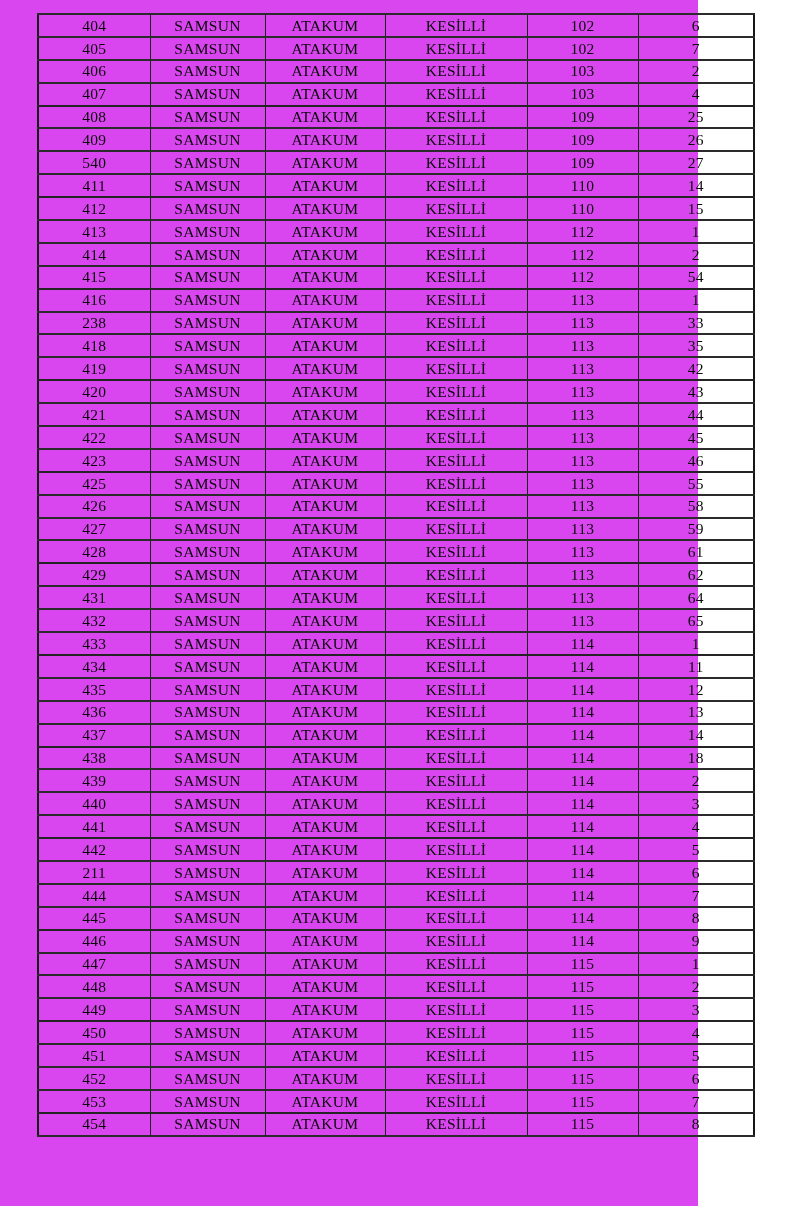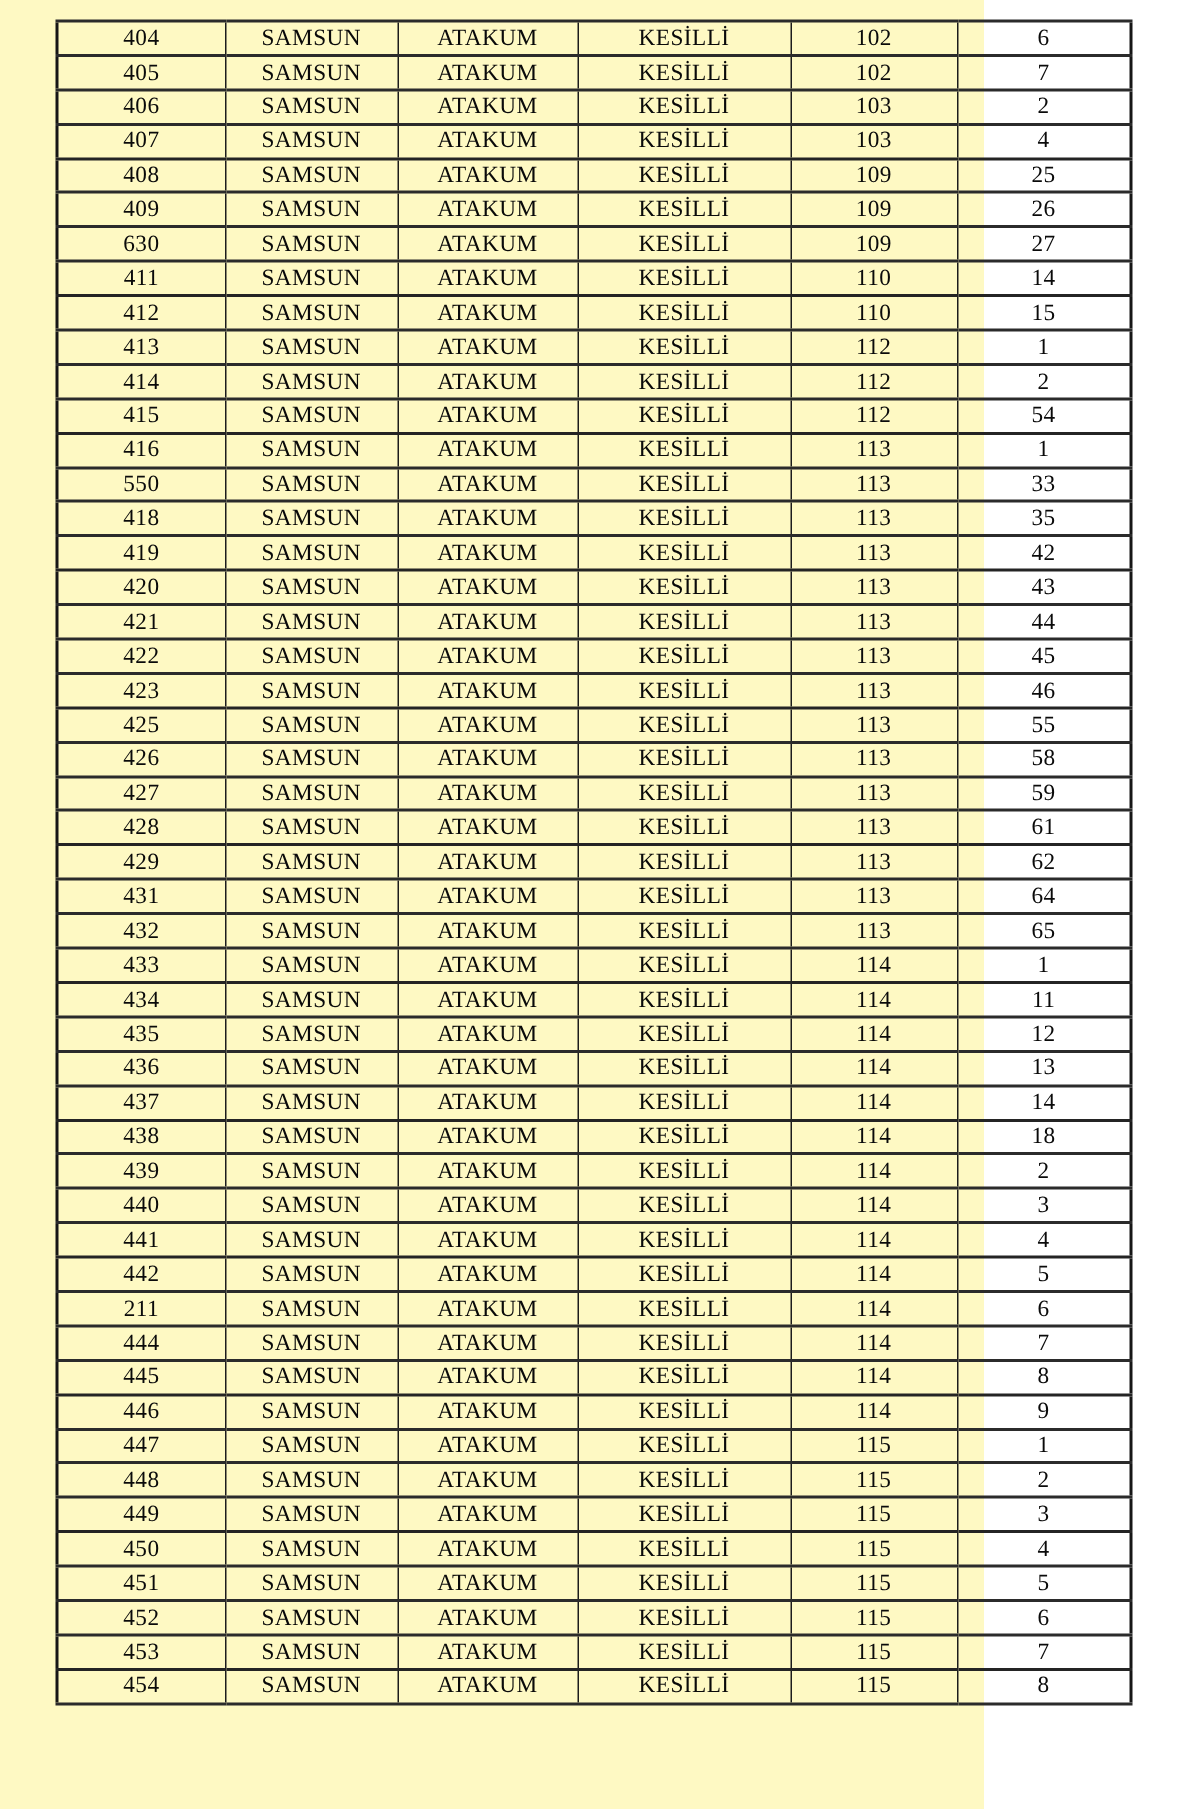--- a/index.html
+++ b/index.html
@@ -7,23 +7,24 @@
     padding: 0;
     background: #ffffff;
     width: 798px;
     height: 1206px;
     overflow: hidden;
   }
   .page {
     position: relative;
     width: 656px;
     height: 1206px;
-    background: #fef9c3;
+    background: #d946ef;
     font-family: "Liberation Serif", "DejaVu Serif", serif;
     color: #0a0a0a;
+    padding-left: 42px;
   }
   table.scan-table {
     position: absolute;
     left: 37px;
     top: 13px;
     border-collapse: collapse;
     table-layout: fixed;
     width: 716px;
     border: 2px solid #161616;
   }
@@ -108,21 +109,21 @@
         </tr>
         <tr>
           <td>409</td>
           <td>SAMSUN</td>
           <td>ATAKUM</td>
           <td>KESİLLİ</td>
           <td>109</td>
           <td>26</td>
         </tr>
         <tr>
-          <td>630</td>
+          <td>540</td>
           <td>SAMSUN</td>
           <td>ATAKUM</td>
           <td>KESİLLİ</td>
           <td>109</td>
           <td>27</td>
         </tr>
         <tr>
           <td>411</td>
           <td>SAMSUN</td>
           <td>ATAKUM</td>
@@ -164,21 +165,21 @@
         </tr>
         <tr>
           <td>416</td>
           <td>SAMSUN</td>
           <td>ATAKUM</td>
           <td>KESİLLİ</td>
           <td>113</td>
           <td>1</td>
         </tr>
         <tr>
-          <td>550</td>
+          <td>238</td>
           <td>SAMSUN</td>
           <td>ATAKUM</td>
           <td>KESİLLİ</td>
           <td>113</td>
           <td>33</td>
         </tr>
         <tr>
           <td>418</td>
           <td>SAMSUN</td>
           <td>ATAKUM</td>

